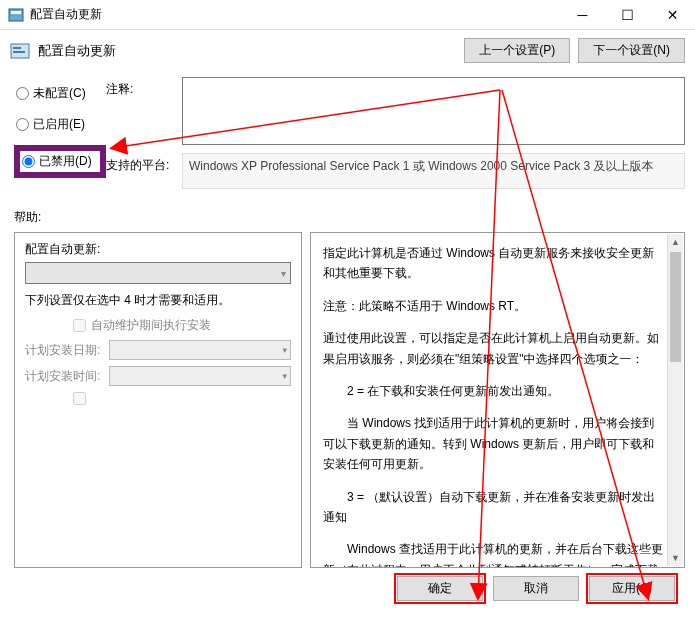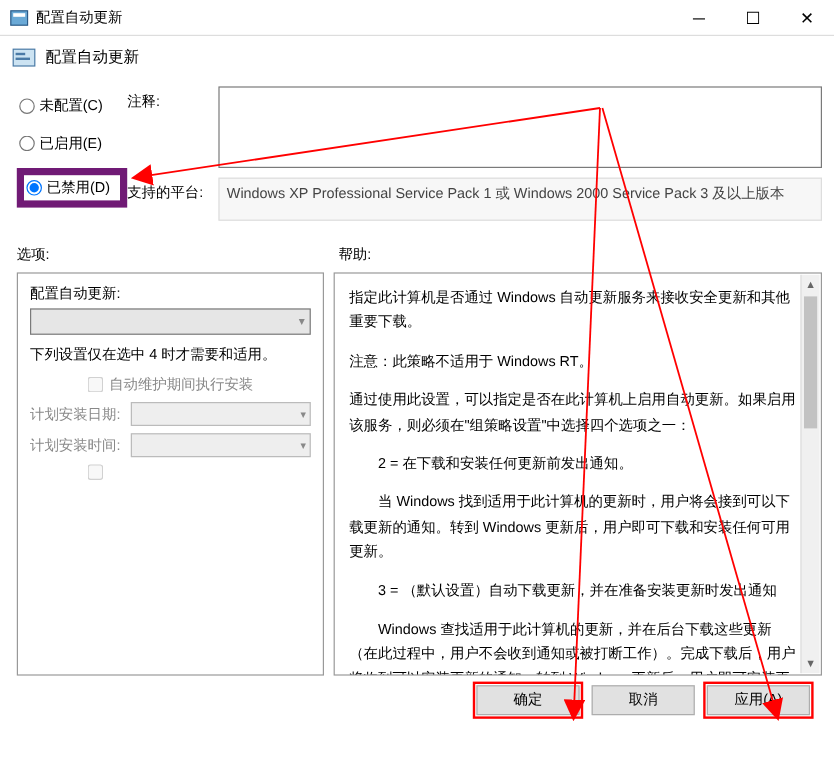--- a/index.html
+++ b/index.html
@@ -102,21 +102,21 @@
     display: flex;
     gap: 8px;
   }
   .pane {
     border: 1px solid #999;
     height: 336px;
     padding: 8px 10px;
     overflow: hidden;
     position: relative;
   }
-  .pane.left { width: 256px; }
+  .pane.left { width: 288px; }
   .pane.right { flex: 1; padding-right: 2px; }
   .opt-label { margin-bottom: 4px; }
   .select {
     width: 100%;
     height: 22px;
     border: 1px solid #7a7a7a;
     background: #e6e6e6;
     display: flex;
     align-items: center;
     justify-content: flex-end;
@@ -187,20 +187,24 @@
 
 <div class="header">
   <span class="hicon">
     <svg viewBox="0 0 20 20">
         <rect x="1" y="3" width="18" height="14" fill="#cce3f2" stroke="#4a7aa6"></rect>
         <rect x="3" y="6" width="8" height="2" fill="#4a7aa6"></rect>
         <rect x="3" y="10" width="12" height="2" fill="#4a7aa6"></rect>
       </svg>
   </span>
   <span class="htitle">配置自动更新</span>
+  <div class="navbtns">
+    <button class="btn">上一个设置(P)</button>
+    <button class="btn">下一个设置(N)</button>
+  </div>
 </div>
 
 <div class="content">
   <div class="top-row">
     <div class="radios">
       <label class="radio-row">
         <input type="radio" name="st" style="">
         <span>未配置(C)</span>
       </label>
       <label class="radio-row">
@@ -218,21 +222,20 @@
         <textarea class="textarea comment-area" style=""></textarea>
       </div>
       <div class="field-row">
         <div class="field-label">支持的平台:</div>
         <div class="platform">Windows XP Professional Service Pack 1 或 Windows 2000 Service Pack 3 及以上版本</div>
       </div>
     </div>
   </div>
 
   <div class="mid-labels">
-    <div class="left">选项:</div>
     <div>帮助:</div>
   </div>
 
   <div class="panes">
     <div class="pane left">
       <div class="opt-label">配置自动更新:</div>
       <div class="select">
           <span class="arrow">▾</span>
         </div>
       <p class="para">下列设置仅在选中 4 时才需要和适用。</p>

